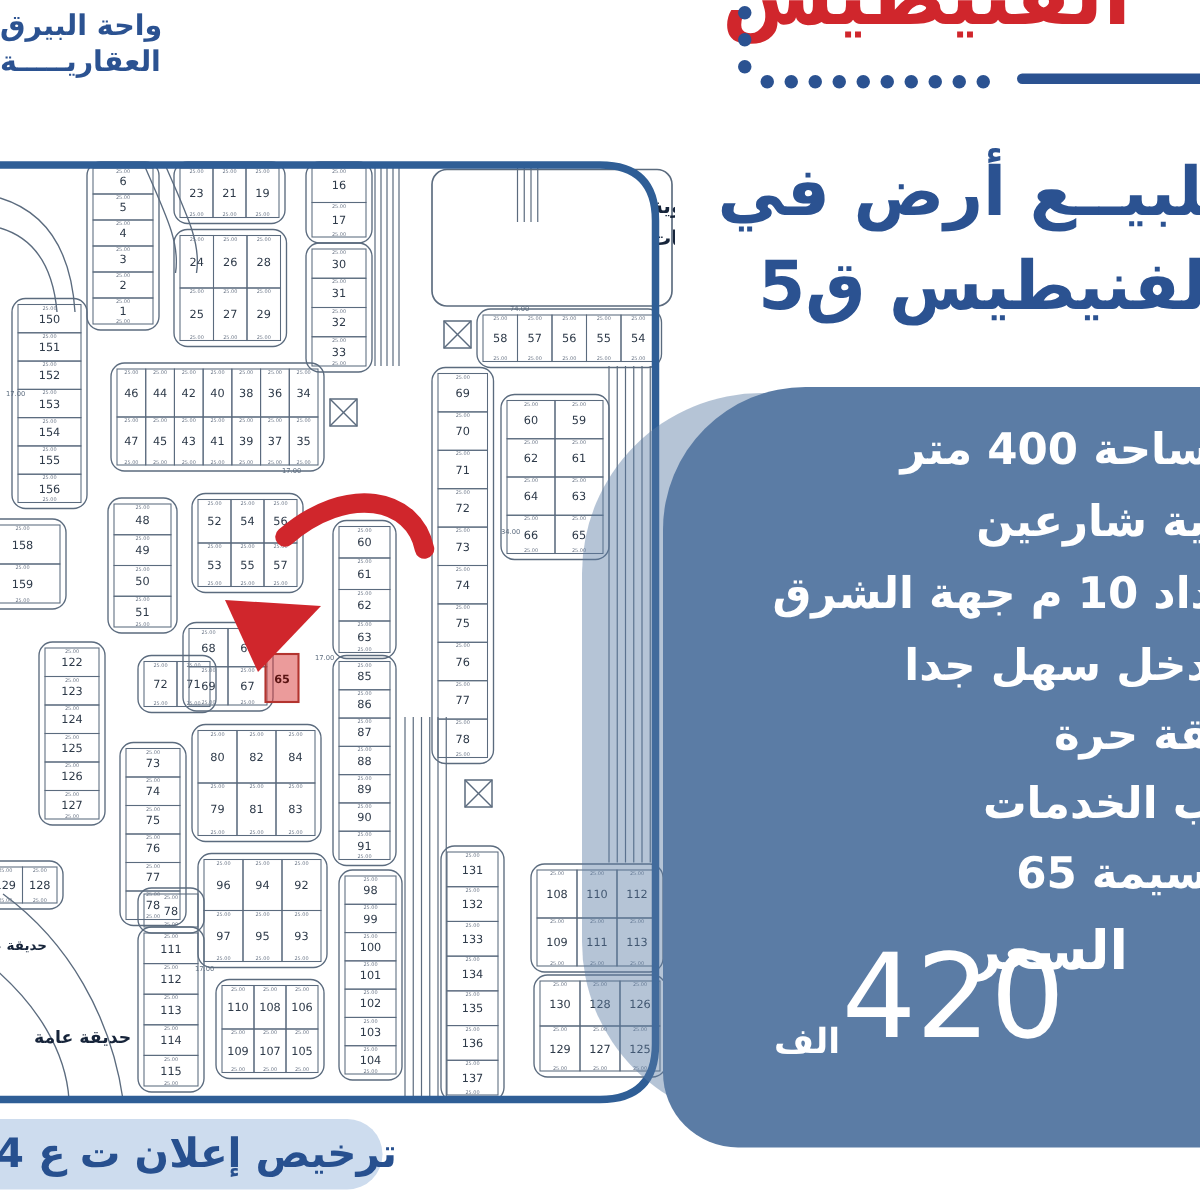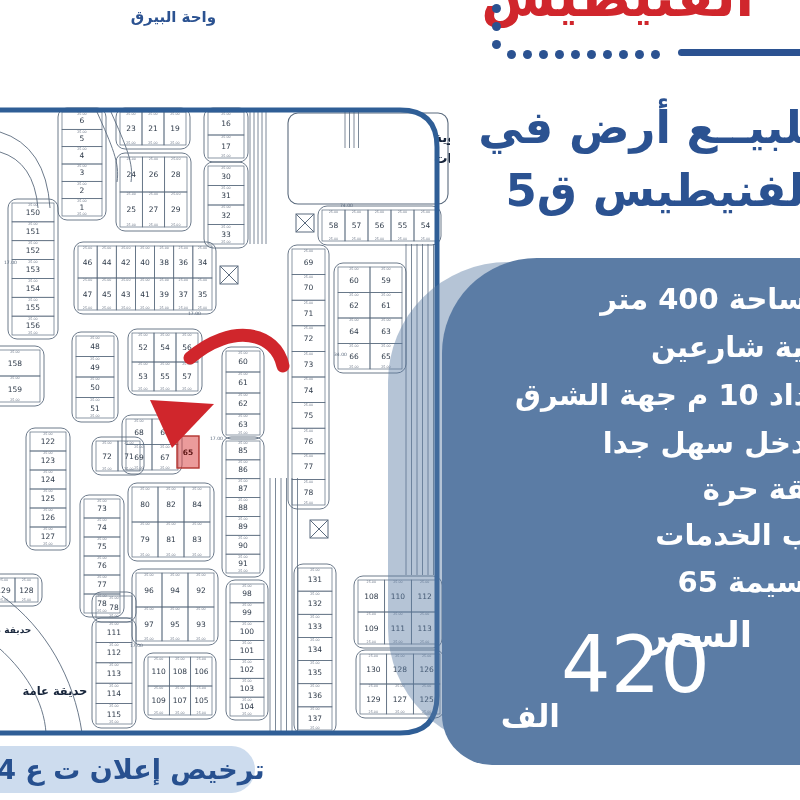--- a/index.html
+++ b/index.html
@@ -1,51 +1,52 @@
 <!DOCTYPE html>
 <html lang="ar"><head>
 <meta charset="utf-8">
 <style>
   html,body{margin:0;padding:0}
   body{width:800px;height:800px;position:relative;overflow:hidden;background:#ffffff;
        font-family:"DejaVu Sans",sans-serif}
   
-  .brand{position:absolute;top:5px;left:0;width:216px;text-align:right;direction:rtl;
-         color:#2b5291;font-weight:bold;font-size:15px;line-height:24px;z-index:5}
+  .brand{position:absolute;top:5px;left:0;width:216px;text-align:left;direction:rtl;
+         color:#2b5291;font-weight:bold;font-size:19px;line-height:24px;z-index:5}
   .red-head{position:absolute;top:-34px;left:498px;width:256px;text-align:center;direction:rtl;
             color:#d0262c;font-weight:800;font-size:54px;z-index:5;white-space:nowrap}
   .dots-v{position:absolute;left:492px;top:4px;display:flex;flex-direction:column;gap:9px;z-index:5}
   .dots-h{position:absolute;left:507px;top:50px;display:flex;flex-direction:row;gap:7px;z-index:5}
   .dot{width:9px;height:9px;border-radius:50%;background:#2b5291}
   .blue-line{position:absolute;left:678px;top:49px;width:140px;height:7px;border-radius:4px;
              background:#2b5291;z-index:5}
   .title{position:absolute;top:96px;left:460px;right:-20px;text-align:right;direction:rtl;
          color:#2b5291;font-weight:800;font-size:45px;line-height:63px;z-index:5;white-space:nowrap}
   
   #map-svg{position:absolute;left:0;top:0;z-index:1}
   
   .panel-tint{position:absolute;left:388px;top:262px;width:430px;height:486px;
               background:rgba(91,124,165,0.45);border-radius:120px 0 0 120px;z-index:2}
   .panel{position:absolute;left:442px;top:258px;width:368px;height:507px;background:#5b7ca5;
          border-radius:95px 0 0 50px;z-index:3;color:#ffffff}
   .feat{position:absolute;right:-38px;direction:rtl;white-space:nowrap;
         font-size:29px;font-weight:bold;color:#fff}
   .price-label{position:absolute;right:58px;top:356px;direction:rtl;font-size:36px;font-weight:bold}
   .price-value{position:absolute;right:100px;top:368px;font-size:78px;font-weight:400;line-height:1}
-  .price-unit{position:absolute;right:250px;top:440px;direction:rtl;font-size:31px;font-weight:bold}
+  .price-unit{position:absolute;right:250px;top:424px;direction:rtl;font-size:23px;font-weight:bold}
   
   .license{position:absolute;left:-42px;top:746px;width:297px;height:47px;background:#cddcee;
            border-radius:0 24px 24px 0;z-index:4;display:flex;align-items:center;justify-content:center}
   .license span{direction:rtl;color:#27508f;font-weight:bold;font-size:27px;white-space:nowrap;padding-left:30px}
 </style>
 </head>
 <body>
 
 <div class="brand">
   <div>واحة البيرق</div>
+  <div>العقاريـــــة</div>
 </div>
 
 <div class="red-head">الفنيطيس</div>
 <div class="dots-v">
     <div class="dot"></div>
     <div class="dot"></div>
     <div class="dot"></div>
   </div>
 <div class="dots-h">
     <div class="dot"></div>

